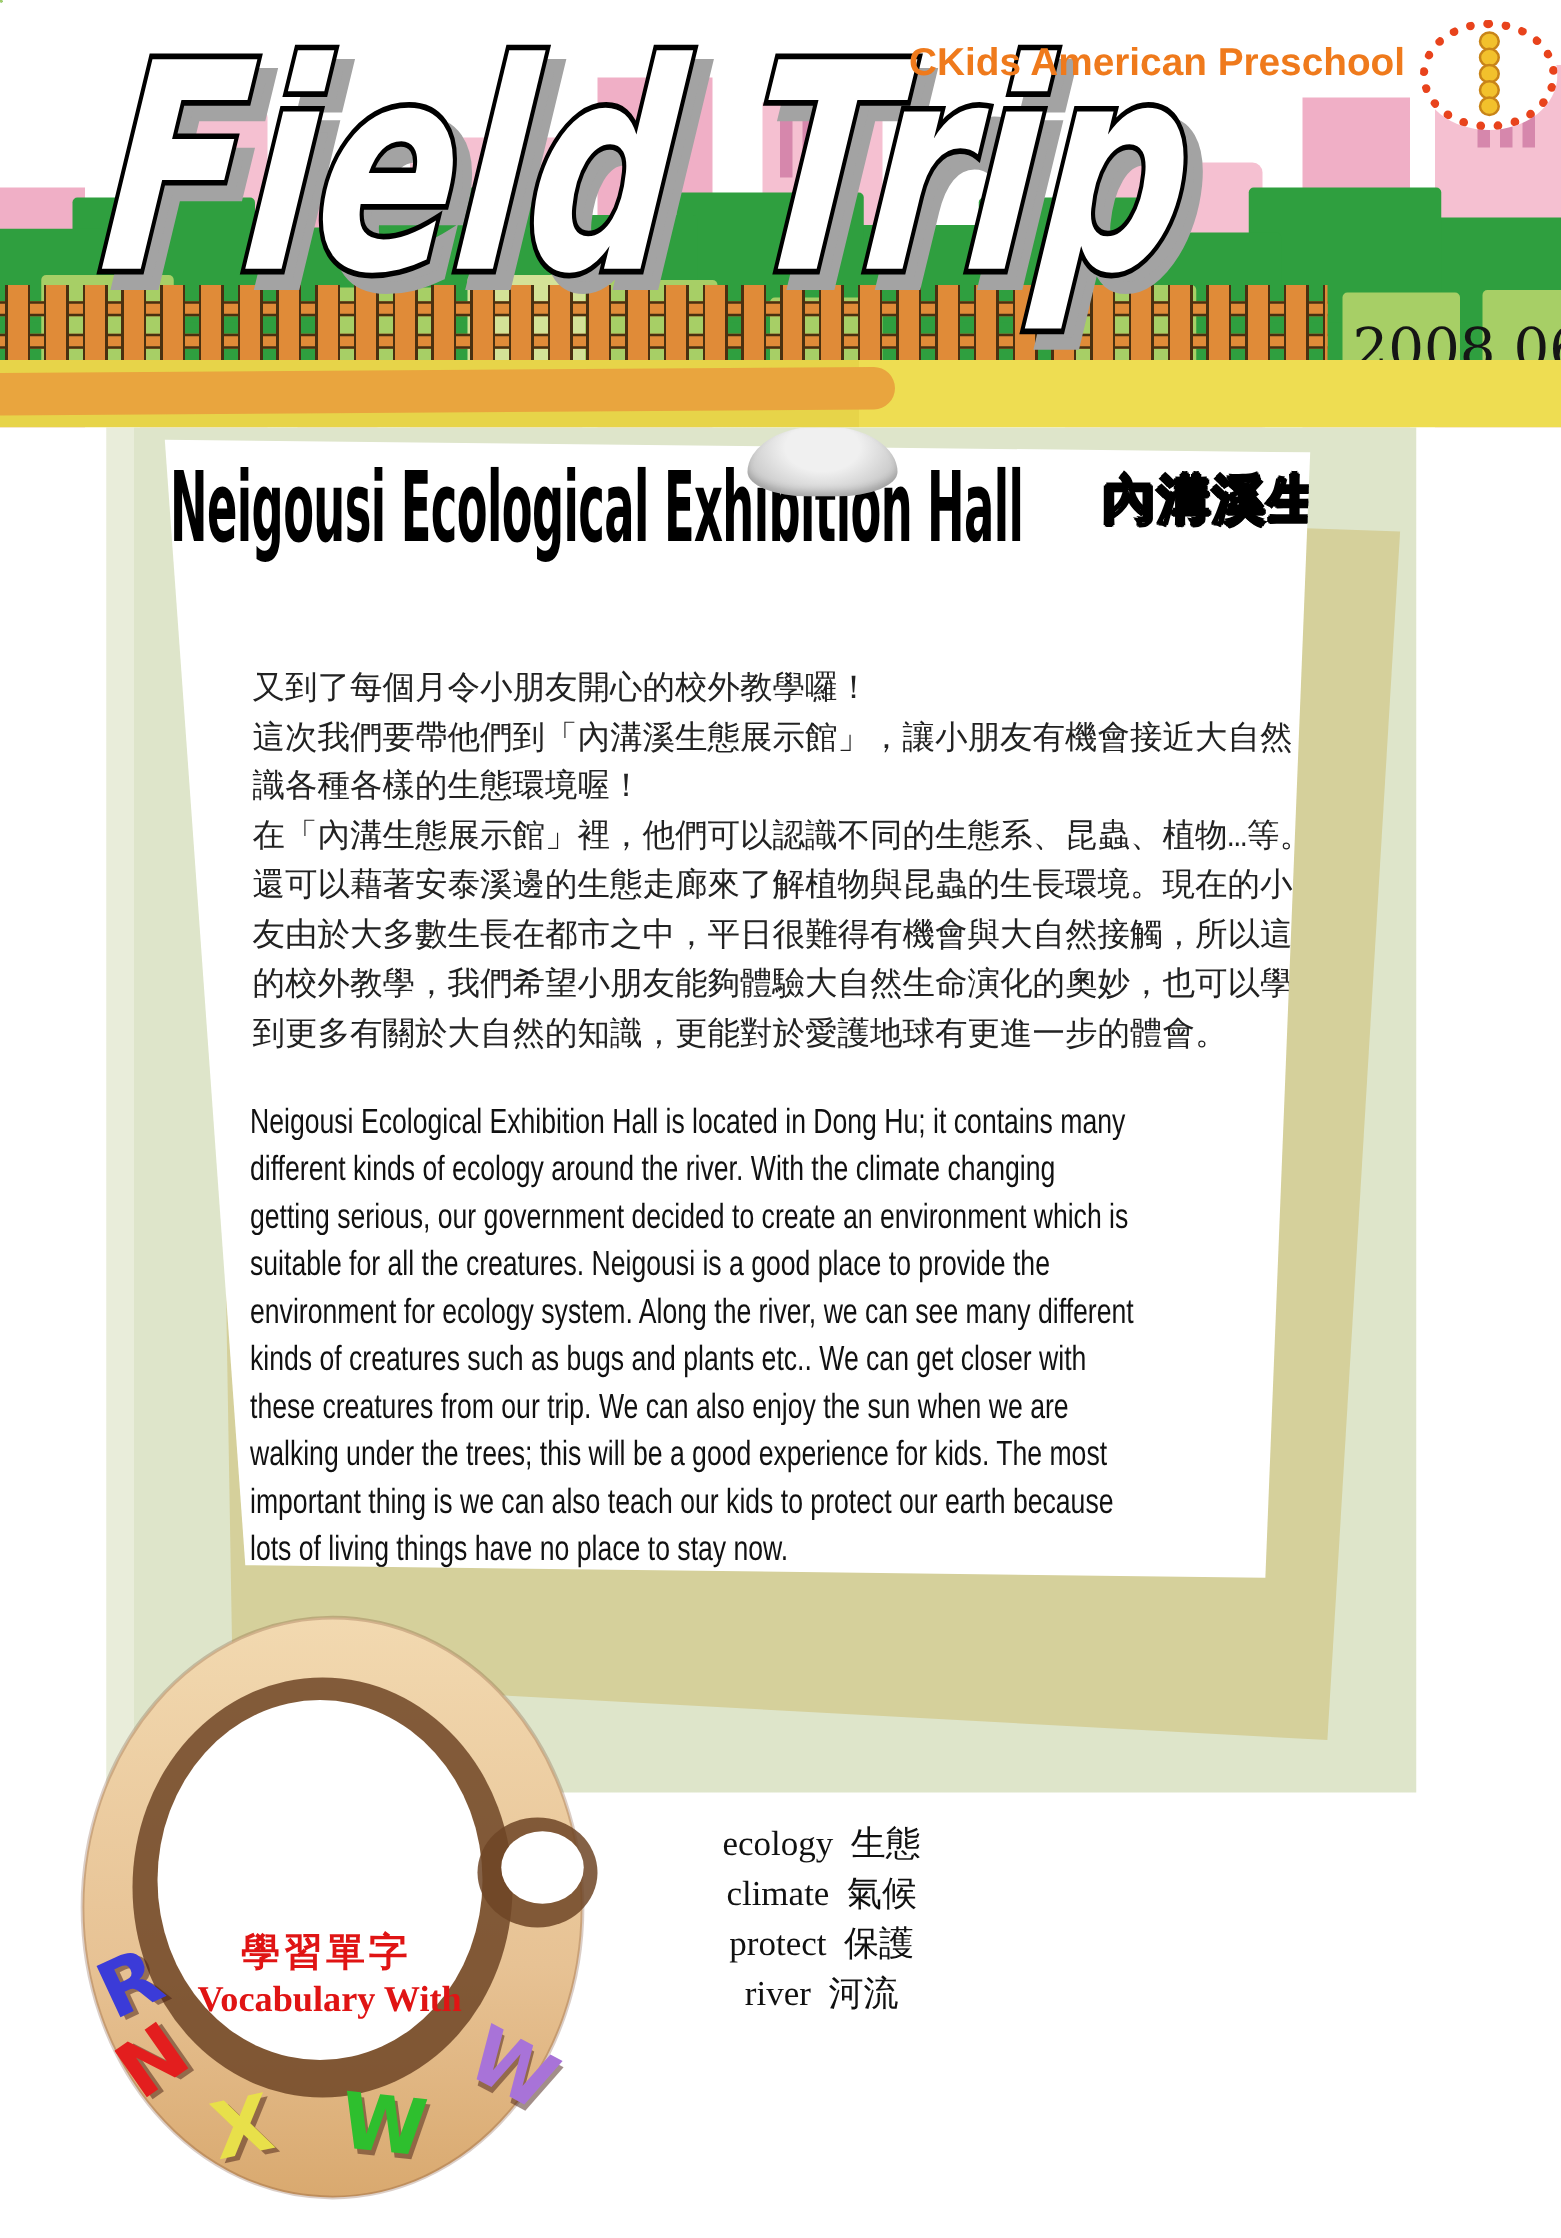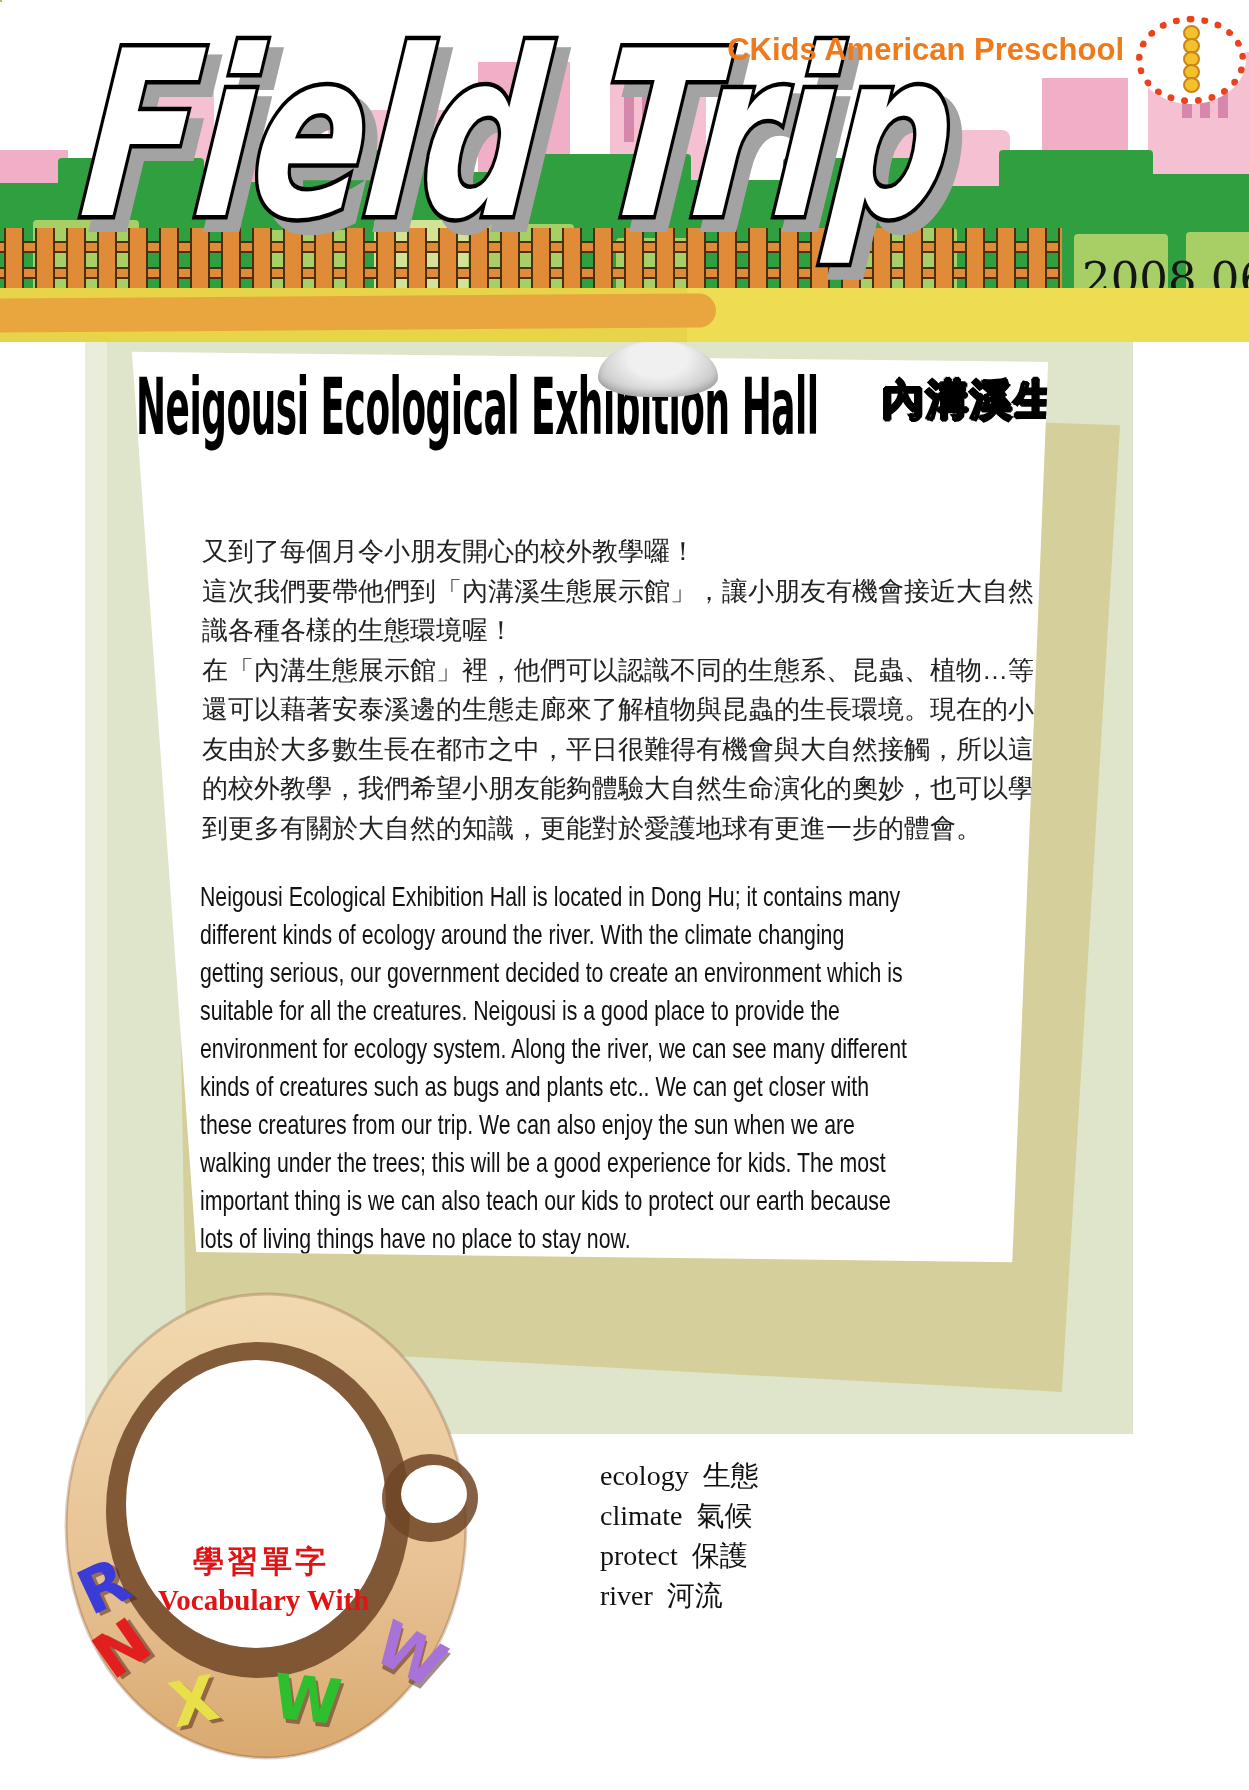--- a/index.html
+++ b/index.html
@@ -74,40 +74,40 @@
     border-radius:50% 50% 42% 42% / 68% 68% 36% 36%;
     box-shadow:inset 0 -4px 6px rgba(0,0,0,.18);}
   
   #title-en{position:absolute;left:6px;top:12px;font-family:"DejaVu Sans",sans-serif;
     font-weight:800;font-size:78px;white-space:nowrap;display:inline-block;
     transform:scaleX(.46);transform-origin:left top;letter-spacing:-1px;color:#000;}
   #title-zh{position:absolute;left:752px;top:22px;font-size:42px;font-weight:bold;white-space:nowrap;
     color:#fff;-webkit-text-stroke:2px #000;
     text-shadow:-2px 0 #000,2px 0 #000,0 -2px #000,0 2px #000;letter-spacing:2px;}
   #zh-para{position:absolute;left:72px;top:182px;}
-  .zh-line{font-family:Liberation Sans, sans-serif;font-size:26px;line-height:39.5px;
+  .zh-line{font-family:Liberation Mono, monospace;font-size:26px;line-height:39.5px;
     white-space:nowrap;color:#222;}
   #en-para{position:absolute;left:70px;top:528px;}
   .en-line{font-family:"Liberation Sans",sans-serif;font-size:28px;line-height:38px;
     white-space:nowrap;color:#111;transform:scaleX(.76);transform-origin:left top;}
   
   #palette{position:absolute;left:58px;top:1288px;width:430px;height:480px;}
   .pal-letter{position:absolute;font-family:"DejaVu Sans",sans-serif;font-weight:bold;font-size:62px;
     text-shadow:3px 4px 0 rgba(70,30,20,.5);line-height:1;}
   .pl0{left:22px;top:268px;transform:rotate(-25deg);}
   .pl1{left:38px;top:330px;transform:rotate(-35deg);}
   .pl2{left:112px;top:383px;transform:rotate(-12deg);}
   .pl3{left:215px;top:381px;transform:rotate(6deg);}
   .pl4{left:318px;top:336px;transform:rotate(28deg);}
   #vocab-label-zh{position:absolute;left:135px;top:253px;font-size:31px;font-weight:bold;
     color:#e01414;letter-spacing:3px;}
   #vocab-label-en{position:absolute;left:100px;top:296px;font-family:"Liberation Serif",serif;
     font-size:29px;font-weight:bold;color:#e01414;}
   .vocab-col{position:absolute;top:1456px;}
-  #vocab-col1{left:600px;}
+  #vocab-col1{left:578px;text-align:center;}
   #vocab-col2{left:772px;}
   .vocab-row{font-family:"Liberation Serif",serif;font-size:28px;line-height:40px;
     color:#111;white-space:nowrap;}
   .vocab-zh{margin-left:14px;}
 </style>
 </head>
 <body>
 
 <div id="page">
 

